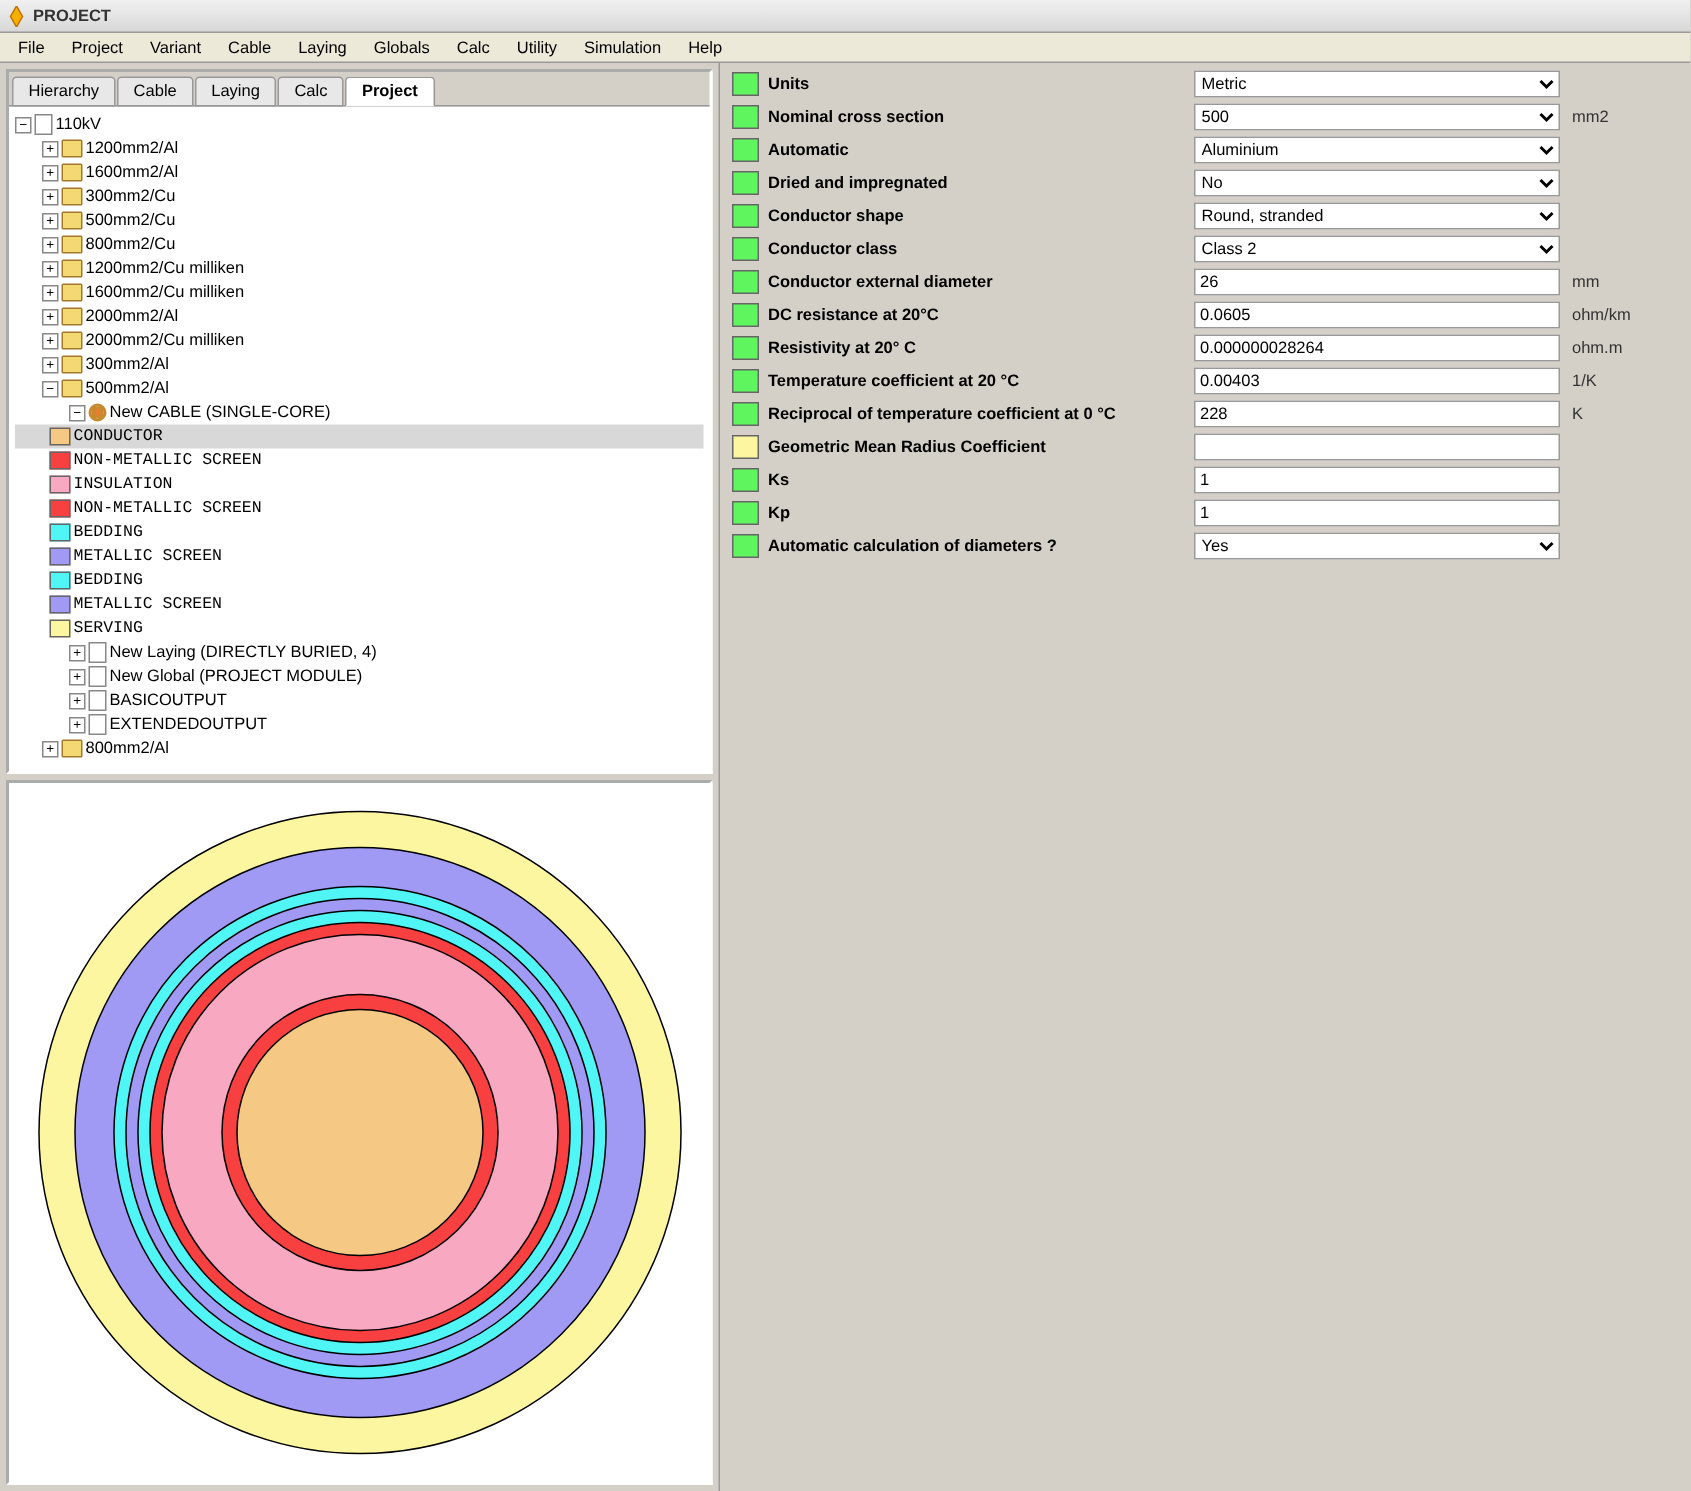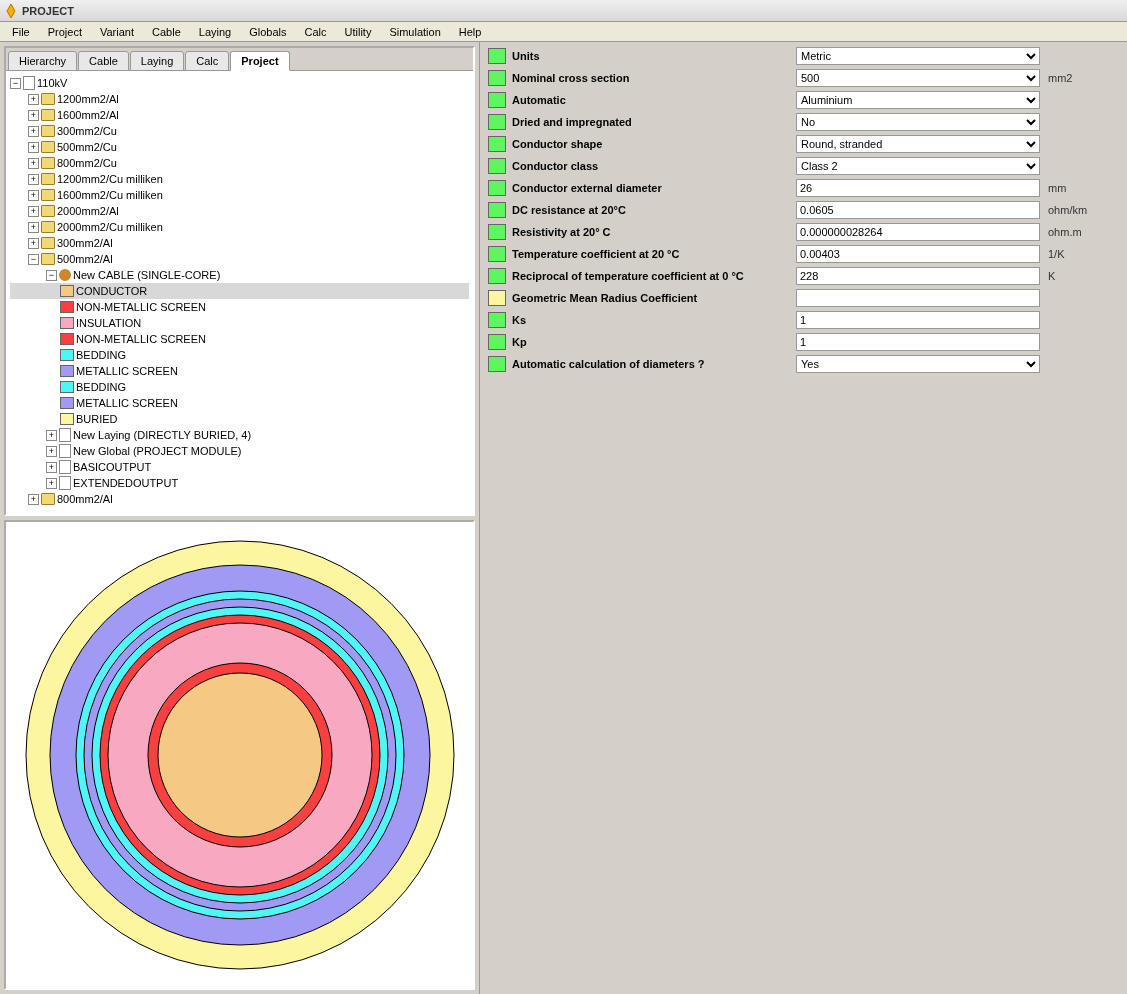--- a/index.html
+++ b/index.html
@@ -86,21 +86,21 @@
 .tree-row {
   display: flex;
   align-items: center;
   gap: 2px;
   white-space: nowrap;
   cursor: pointer;
 }
 .tree-row.l0 { padding-left: 0px; }
 .tree-row.l1 { padding-left: 18px; }
 .tree-row.l2 { padding-left: 36px; }
-.tree-row.l3 { padding-left: 50px; }
+.tree-row.l3 { padding-left: 23px; font-family: Liberation Mono, monospace; }
 .expander {
   width: 11px; height: 11px;
   border: 1px solid #888;
   display: inline-flex;
   align-items: center; justify-content: center;
   font-size: 9px;
   line-height: 1;
   background: #fff;
 }
 .folder-icon {
@@ -315,21 +315,21 @@
           <div class="tree-row l3">
             <span class="swatch c-cyan"></span>
             <span>BEDDING</span>
           </div>
           <div class="tree-row l3">
             <span class="swatch c-purple"></span>
             <span>METALLIC SCREEN</span>
           </div>
           <div class="tree-row l3">
             <span class="swatch c-yellow"></span>
-            <span>BURIED</span>
+            <span>SERVING</span>
           </div>
           <div class="tree-row l2">
             <span class="expander">+</span>
             <span class="doc-icon"></span>
             <span>New Laying (DIRECTLY BURIED, 4)</span>
           </div>
           <div class="tree-row l2">
             <span class="expander">+</span>
             <span class="doc-icon"></span>
             <span>New Global (PROJECT MODULE)</span>

